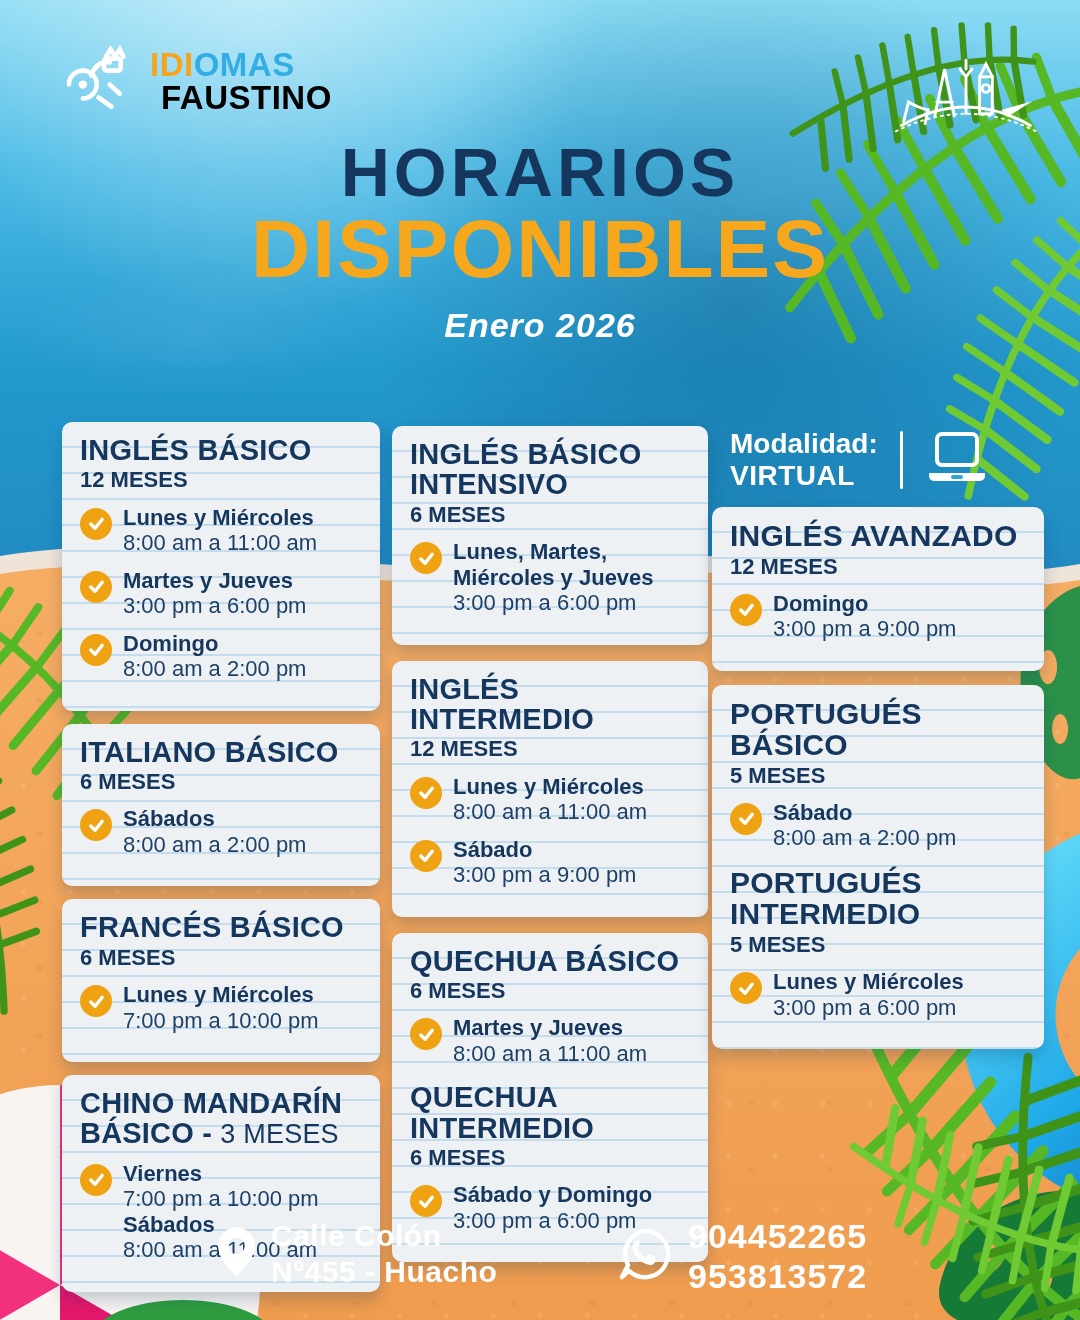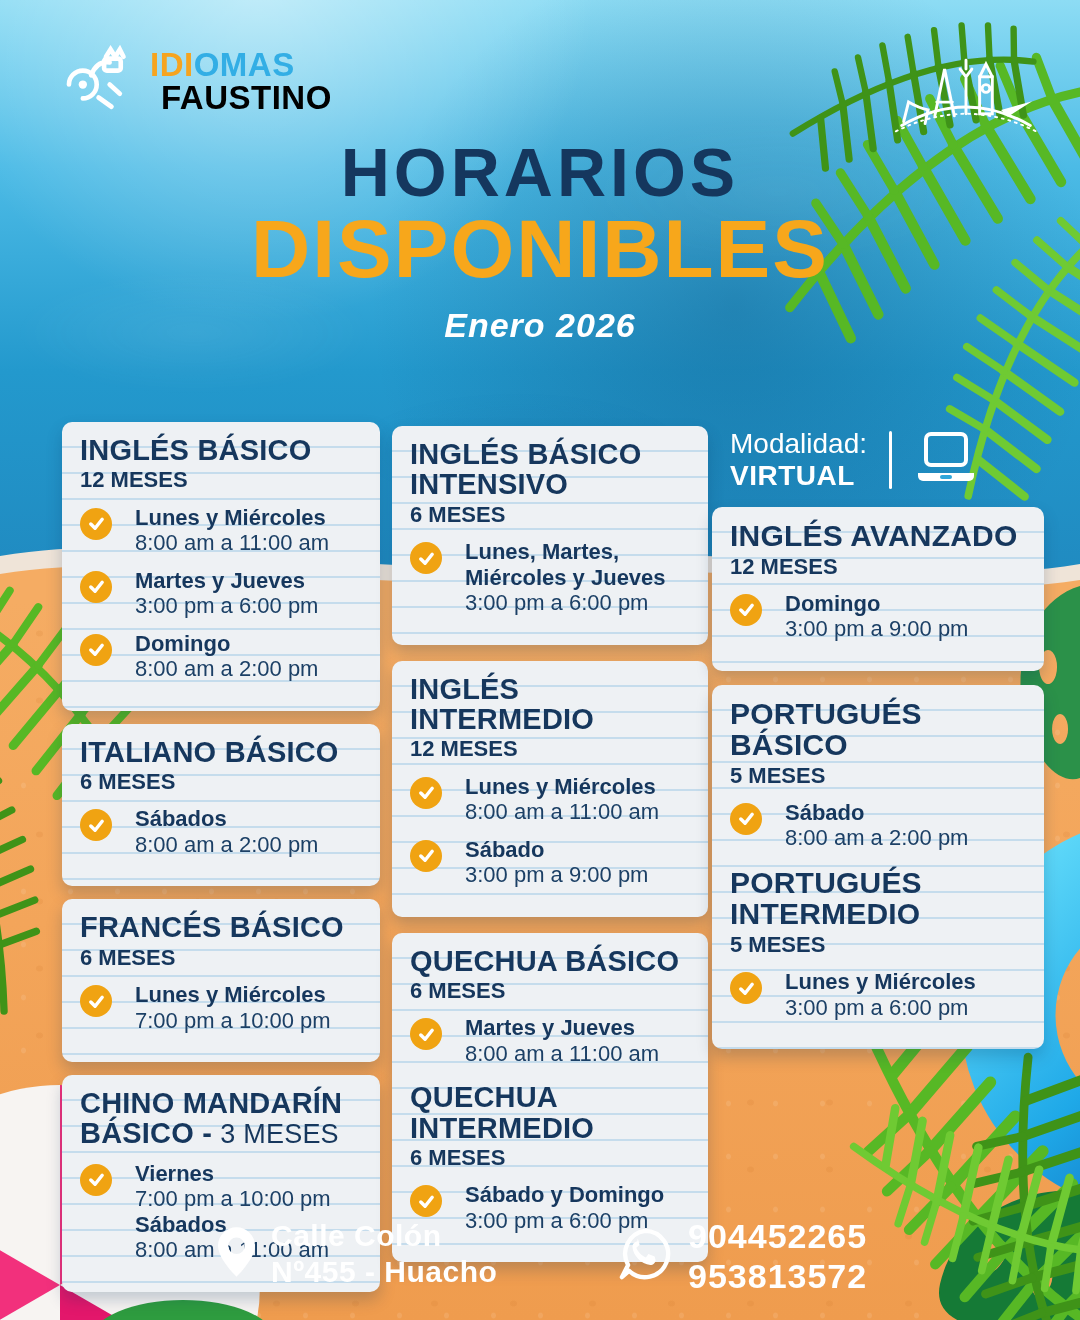--- a/index.html
+++ b/index.html
@@ -44,21 +44,21 @@
   .brand-text .p2{color:#33aee5;}
   .brand-text .p3{color:#000000;margin-left:11px;}
   .landmarks{position:absolute;left:888px;top:32px;z-index:5;}
   
   .title-wrap{position:absolute;left:0;top:138px;width:1080px;text-align:center;z-index:4;line-height:1;}
   .title-1{font-size:68px;font-weight:800;letter-spacing:4px;color:#15375e;}
   .title-2{font-size:82px;font-weight:800;letter-spacing:2px;color:#f7a71b;margin-top:2px;}
   .subtitle{font-size:34px;font-weight:800;font-style:italic;color:#ffffff;margin-top:18px;letter-spacing:1px;}
   
   .modality{position:absolute;left:730px;top:428px;display:flex;align-items:center;gap:22px;z-index:5;color:#fff;}
-  .modality .m-label{font-size:28px;font-weight:400;line-height:1.15;}
+  .modality .m-label{font-size:28px;font-weight:700;line-height:1.15;}
   .modality .m-value{font-size:28px;font-weight:800;letter-spacing:.5px;line-height:1.15;}
   .modality .sep{width:3px;height:58px;background:#ffffff;border-radius:2px;}
   
   .col{position:absolute;display:flex;flex-direction:column;z-index:5;}
   .col1{left:62px;top:422px;width:318px;gap:13px;}
   .col2{left:392px;top:426px;width:316px;gap:16px;}
   .col3{left:712px;top:507px;width:332px;gap:14px;}
   .card{
     background:
       repeating-linear-gradient(to bottom, transparent 0 24px, #c5dcec 24px 26px),
@@ -68,21 +68,21 @@
     box-shadow:0 8px 16px rgba(5,45,85,.22);
   }
   .card-section + .card-section{margin-top:16px;}
   .card-title{
     margin:0;font-size:29px;font-weight:800;color:#16375d;line-height:1.05;
     letter-spacing:.2px;text-transform:uppercase;
   }
   .col3 .card-title{font-size:30px;}
   .inline-duration{font-weight:500;font-size:27px;}
   .card-duration{font-size:22px;font-weight:600;color:#16375d;margin-top:3px;line-height:1.1;}
-  .session{display:flex;align-items:flex-start;gap:23px;margin-top:12px;}
+  .session{display:flex;align-items:flex-start;gap:11px;margin-top:12px;}
   .check{
     flex:none;width:32px;height:32px;border-radius:50%;background:#f0a312;
     display:flex;align-items:center;justify-content:center;margin-top:3px;
   }
   .session-text{min-width:0;}
   .days{font-size:22px;font-weight:700;color:#16375d;line-height:1.16;}
   .time{font-size:22px;font-weight:400;color:#1c4066;line-height:1.16;}
   
   .footer{position:absolute;left:0;top:1208px;width:1080px;z-index:6;color:#fff;}
   .f-group{position:absolute;display:flex;align-items:center;gap:16px;}

